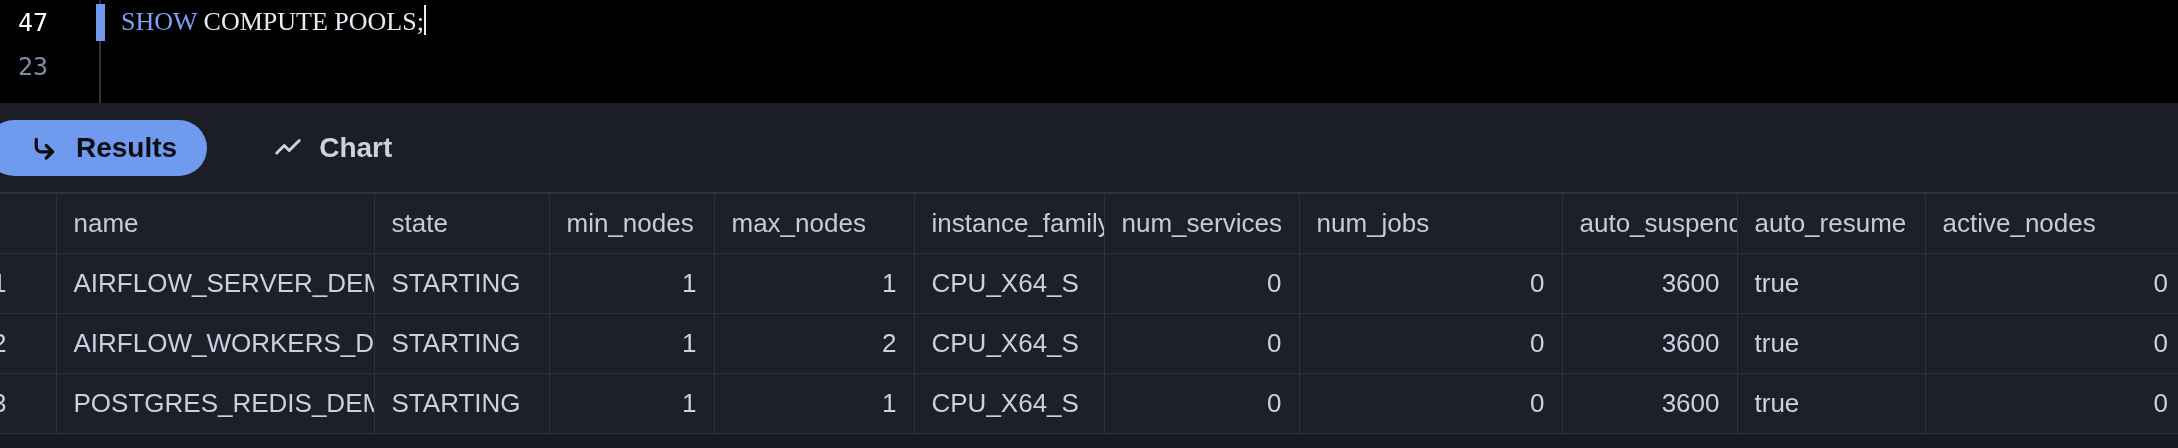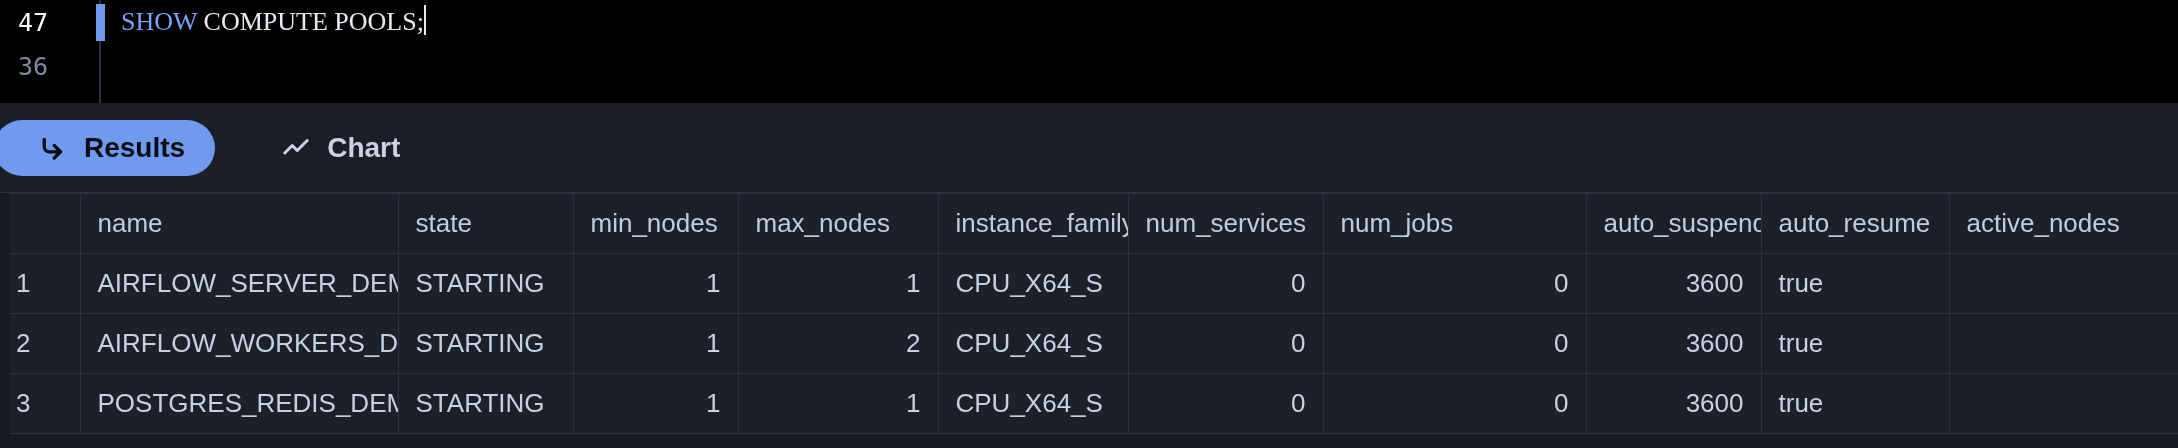--- a/index.html
+++ b/index.html
@@ -84,21 +84,21 @@
     margin-left: 0px;
   }
 
   
   .tabbar {
     height: 90px;
     flex: 0 0 90px;
     background: #1b1e26;
     display: flex;
     align-items: center;
-    padding-left: 8px;
+    padding-left: 0px;
     gap: 0px;
     border-bottom: 1px solid #2c3242;
     position: relative;
   }
   .tab {
     display: flex;
     align-items: center;
     gap: 16px;
     height: 56px;
     padding: 0 30px;
@@ -121,21 +121,20 @@
     justify-content: flex-end;
   }
   .tab svg { display: block; }
 
   
   .results {
     flex: 1 1 auto;
     background: #161a23;
     overflow: hidden;
     position: relative;
-    padding-left: 24px;
   }
   table.grid {
     border-collapse: collapse;
     table-layout: fixed;
     width: 2200px;
     margin-left: -14px;
     font-size: 26px;
   }
   table.grid th, table.grid td {
     border-right: 1px solid #2c3242;
@@ -175,21 +174,21 @@
   <div class="editor">
     <div class="gutter-rule"></div>
     <div class="fold-marker"></div>
 
     <div class="editor-line">
       <span class="gutter active">47</span>
       <span class="code"><span class="kw">SHOW</span><span class="ident"> COMPUTE POOLS;</span><span class="caret"></span></span>
     </div>
 
     <div class="editor-line">
-      <span class="gutter inactive">36</span>
+      <span class="gutter inactive">23</span>
       <span class="code"></span>
     </div>
   </div>
 
   <div class="tabbar">
 
     <div class="tab active">
       <span>
         <svg width="30" height="30" viewBox="0 0 24 24" fill="none" stroke="#0b0d12" stroke-width="2.6" stroke-linecap="round" stroke-linejoin="round">
           <polyline points="13 10 18 15 13 20"></polyline>

